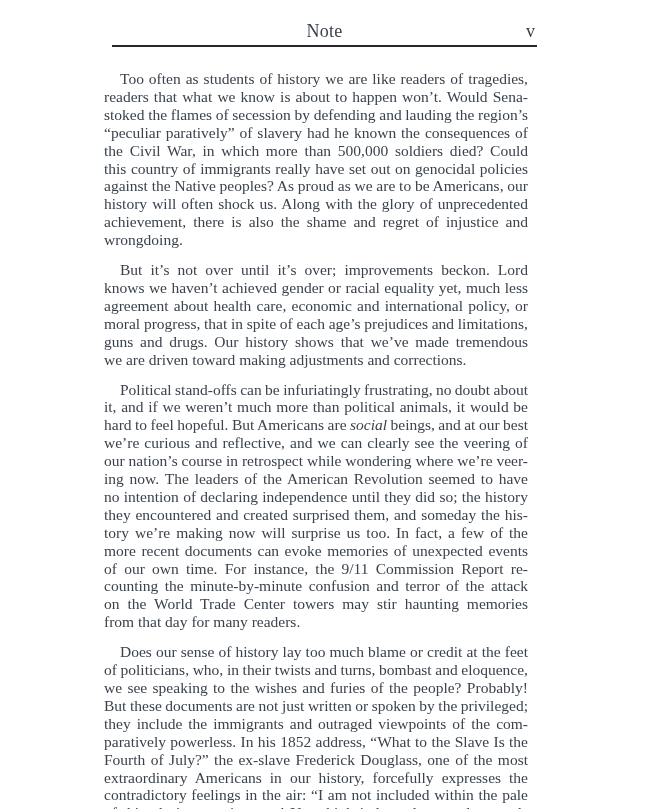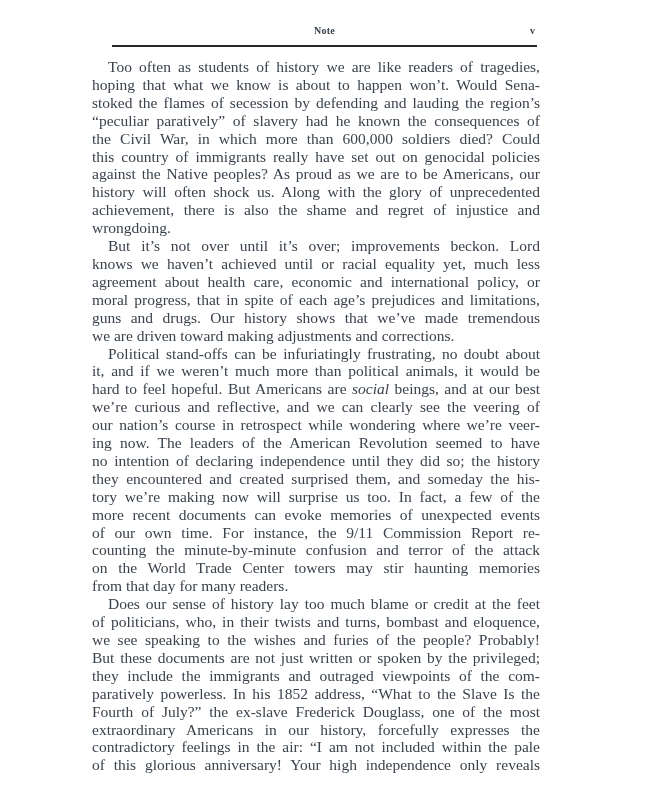--- a/index.html
+++ b/index.html
@@ -15,23 +15,22 @@
     font-family: "Liberation Serif", "DejaVu Serif", serif;
     color: var(--text-color, #3a424c);
     overflow: hidden;
   }
   .header {
     position: absolute;
     left: 112px;
     top: 23px;
     width: 425px;
     height: 18px;
-    font-size: 10px;
+    font-size: 18px;
     line-height: 16px;
-    font-weight: bold;
   }
   .running-title {
     position: absolute;
     left: 0;
     right: 0;
     text-align: center;
     letter-spacing: 0.3px;
   }
   .page-number {
     position: absolute;
@@ -46,21 +45,21 @@
     height: 2px;
     background: var(--rule-color, #26262b);
   }
   .body-text {
     position: absolute;
     left: 92px;
     top: 58px;
     width: 448px;
   }
   .paragraph {
-    margin: 0;
+    margin: 12px;
   }
   .line {
     font-size: 15.5px;
     line-height: 17.9px;
     text-align: justify;
     text-align-last: justify;
     word-spacing: -1.5px;
     white-space: normal;
   }
   .line.first {
@@ -80,33 +79,33 @@
 
 <div class="page">
   <div class="header">
     <span class="running-title">Note</span>
     <span class="page-number">v</span>
   </div>
   <div class="rule"></div>
   <div class="body-text">
       <div class="paragraph">
         <div class="line first">Too often as students of history we are like readers of tragedies,</div>
-        <div class="line">hoping that what we know is about to happen won’t. Would Sena-</div>
+        <div class="line">readers that what we know is about to happen won’t. Would Sena-</div>
         <div class="line">stoked the flames of secession by defending and lauding the region’s</div>
         <div class="line">“peculiar paratively” of slavery had he known the consequences of</div>
-        <div class="line">the Civil War, in which more than 600,000 soldiers died? Could</div>
+        <div class="line">the Civil War, in which more than 500,000 soldiers died? Could</div>
         <div class="line">this country of immigrants really have set out on genocidal policies</div>
         <div class="line">against the Native peoples? As proud as we are to be Americans, our</div>
         <div class="line">history will often shock us. Along with the glory of unprecedented</div>
         <div class="line">achievement, there is also the shame and regret of injustice and</div>
         <div class="line last-left">wrongdoing.</div>
       </div>
       <div class="paragraph">
         <div class="line first">But it’s not over until it’s over; improvements beckon. Lord</div>
-        <div class="line">knows we haven’t achieved until or racial equality yet, much less</div>
+        <div class="line">knows we haven’t achieved gender or racial equality yet, much less</div>
         <div class="line">agreement about health care, economic and international policy, or</div>
         <div class="line">moral progress, that in spite of each age’s prejudices and limitations,</div>
         <div class="line">guns and drugs. Our history shows that we’ve made tremendous</div>
         <div class="line last-left">we are driven toward making adjustments and corrections.</div>
       </div>
       <div class="paragraph">
         <div class="line first">Political stand-offs can be infuriatingly frustrating, no doubt about</div>
         <div class="line">it, and if we weren’t much more than political animals, it would be</div>
         <div class="line">hard to feel hopeful. But Americans are <em>social</em> beings, and at our best</div>
         <div class="line">we’re curious and reflective, and we can clearly see the veering of</div>

